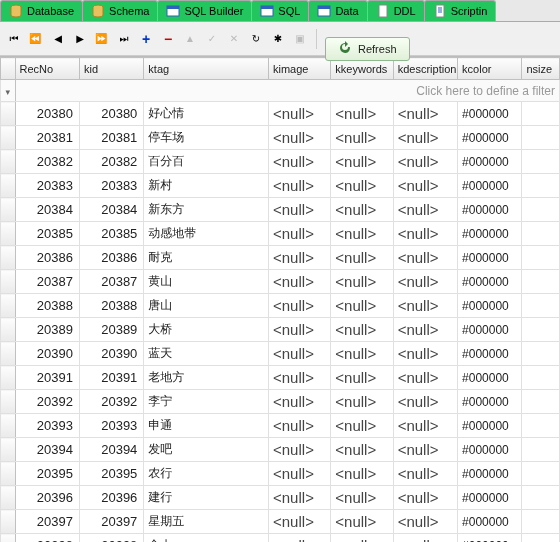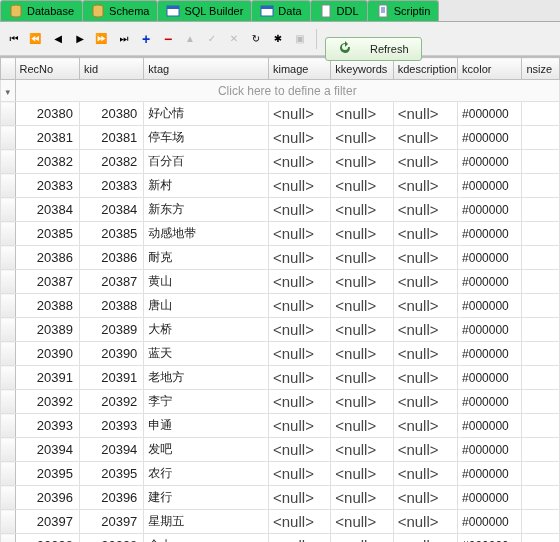--- a/index.html
+++ b/index.html
@@ -51,21 +51,21 @@
     font-size: 10px;
     line-height: 1;
   }
   .nav-btn.dim { color: #bbb; }
   .nav-btn.plus { color: #0033cc; font-size:14px; font-weight:bold; }
   .nav-btn.minus { color: #cc0000; font-size:14px; font-weight:bold; }
   .toolbar-sep { width:1px; height:20px; background:#ccc; margin:0 2px; }
   .refresh-btn {
     display: inline-flex;
     align-items: center;
-    gap: 18px;
+    gap: 6px;
     border: 1px solid #8fb98f;
     background: linear-gradient(#f8fff4, #e0f0d8);
     padding: 3px 12px;
     border-radius: 3px;
     color: #222;
     font-size: 11px;
     cursor: pointer;
     margin-top: 20px;
   }
   .grid {
@@ -109,21 +109,21 @@
     font-size: 12px;
     overflow: hidden;
     white-space: nowrap;
   }
   td.num { text-align: right; padding-right: 6px; font-size:13px;}
   td.null { color: #444; font-size:15px;}
   td.indicator { background: linear-gradient(#fdfdfd,#eaeaea); border-right:1px solid #c0c0c0;}
   tr.filter-row td {
     background: #fafafa;
     color: #999;
-    text-align: center;
+    text-align: right;
   }
   tr.filter-row td.indicator { text-align:center; }
   .filter-funnel { font-size:9px; color:#666; }
 </style>
 </head>
 <body>
 
 <div class="tabbar">
   <div class="tab">
     <span class="tab-icon">
@@ -144,20 +144,29 @@
     <span>Schema</span>
   </div>
   <div class="tab">
     <span class="tab-icon">
       <svg viewBox="0 0 14 14">
           <rect x="1" y="2" width="12" height="10" fill="#fff" stroke="#3060c0"></rect>
           <rect x="1" y="2" width="12" height="3" fill="#3060c0"></rect>
         </svg>
     </span>
     <span>SQL Builder</span>
+  </div>
+  <div class="tab">
+    <span class="tab-icon">
+      <svg viewBox="0 0 14 14">
+          <rect x="1" y="2" width="12" height="10" fill="#fff" stroke="#3060c0"></rect>
+          <rect x="1" y="2" width="12" height="3" fill="#3060c0"></rect>
+        </svg>
+    </span>
+    <span>SQL</span>
   </div>
   <div class="tab">
     <span class="tab-icon">
       <svg viewBox="0 0 14 14">
           <rect x="1" y="2" width="12" height="10" fill="#fff" stroke="#3060c0"></rect>
           <rect x="1" y="2" width="12" height="3" fill="#3060c0"></rect>
         </svg>
     </span>
     <span>Data</span>
   </div>

